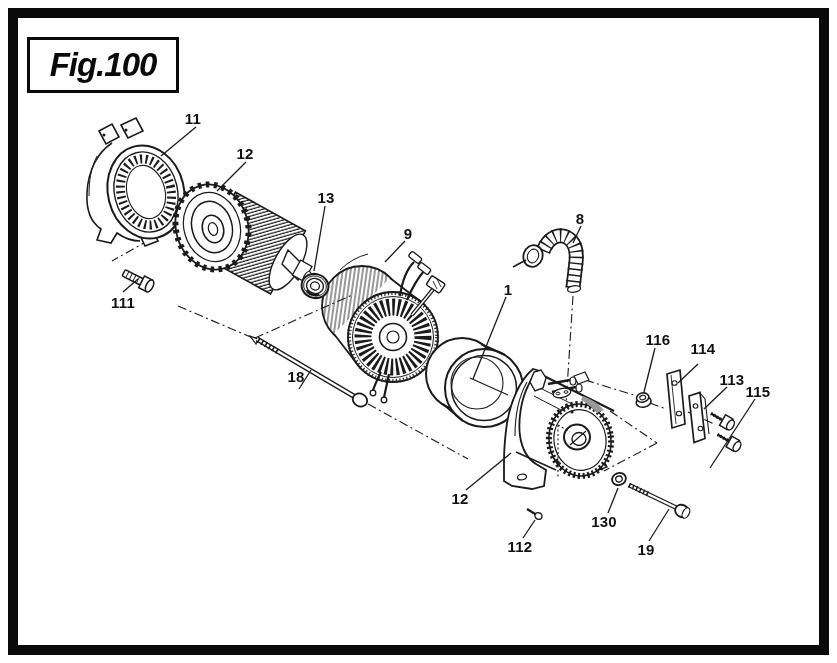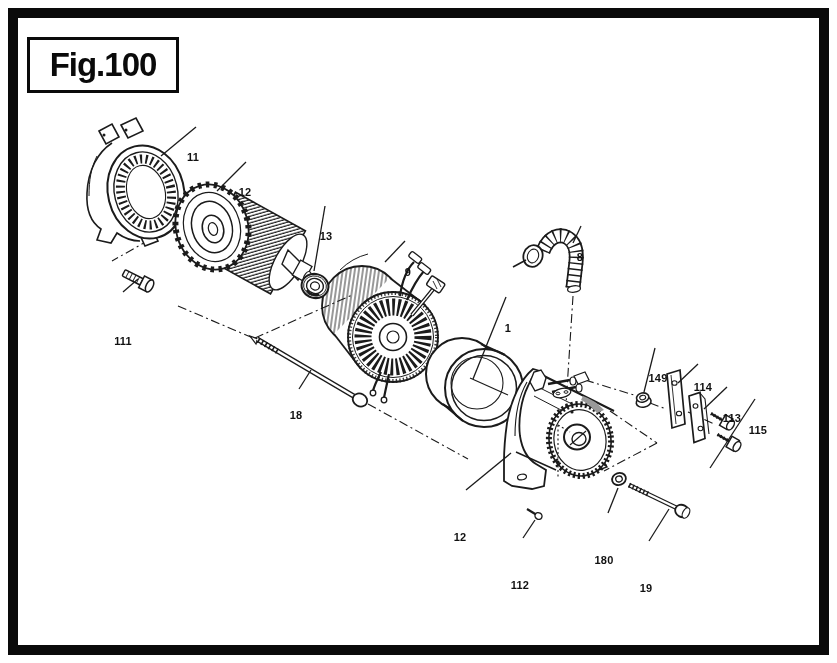--- a/index.html
+++ b/index.html
@@ -2,25 +2,25 @@
 <html><head>
 <meta charset="utf-8">
 <style>
   html,body{margin:0;padding:0;background:#e8e8e8;}
   .stage{position:relative;width:837px;height:663px;background:#ffffff;overflow:hidden;
          font-family:"Liberation Sans",sans-serif;}
   .frame{position:absolute;left:8px;top:8px;right:8px;bottom:8px;border:10px solid #0a0a0a;}
   .titlebox{position:absolute;display:flex;align-items:center;justify-content:center;
             background:#fff;color:#0a0a0a;}
   .figbox{left:27px;top:37px;width:146px;height:50px;border:3px solid #0a0a0a;
-          font-size:33px;font-weight:bold;letter-spacing:-1px;}
+          font-size:33px;font-weight:bold;letter-spacing:-1px;font-style:italic;}
   .modelbox{left:650px;top:573px;width:150px;height:54px;border:4px solid #0a0a0a;
             font-size:36px;font-weight:bold;letter-spacing:-1px;}
   .plabel{position:absolute;transform:translate(-50%,-50%);
-          font-weight:bold;font-size:11px;color:#111;letter-spacing:0.2px;margin-top:39px;}
+          font-weight:bold;font-size:15px;color:#111;letter-spacing:0.2px;}
   svg{position:absolute;left:0;top:0;}
   .ln{stroke:#1b1b1b;fill:none;}
 </style>
 </head>
 <body>
 
 <div class="stage">
 
   <svg width="837" height="663" viewBox="0 0 837 663">
     <defs>
@@ -253,26 +253,26 @@
 
   <div class="plabel" style="left:193px;top:118px">11</div>
   <div class="plabel" style="left:245px;top:153px">12</div>
   <div class="plabel" style="left:326px;top:197px">13</div>
   <div class="plabel" style="left:408px;top:233px">9</div>
   <div class="plabel" style="left:460px;top:498px">12</div>
   <div class="plabel" style="left:580px;top:218px">8</div>
   <div class="plabel" style="left:508px;top:289px">1</div>
   <div class="plabel" style="left:296px;top:376px">18</div>
   <div class="plabel" style="left:646px;top:549px">19</div>
-  <div class="plabel" style="left:604px;top:521px">180</div>
+  <div class="plabel" style="left:604px;top:521px">130</div>
   <div class="plabel" style="left:123px;top:302px">111</div>
   <div class="plabel" style="left:520px;top:546px">112</div>
   <div class="plabel" style="left:732px;top:379px">113</div>
   <div class="plabel" style="left:703px;top:348px">114</div>
   <div class="plabel" style="left:758px;top:391px">115</div>
-  <div class="plabel" style="left:658px;top:339px">149</div>
+  <div class="plabel" style="left:658px;top:339px">116</div>
 
   <div class="frame"></div>
   <div class="titlebox figbox">
     <span>Fig.100</span>
   </div>
 
 </div>
 
 </body></html>

